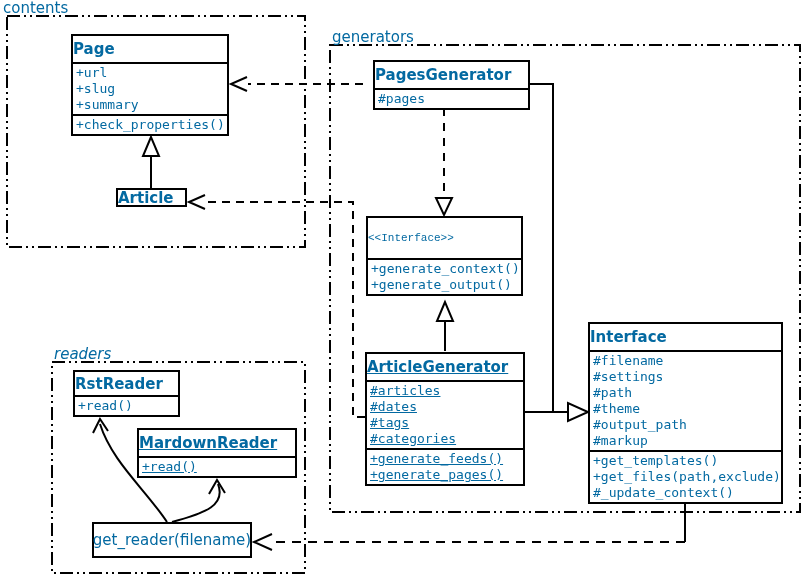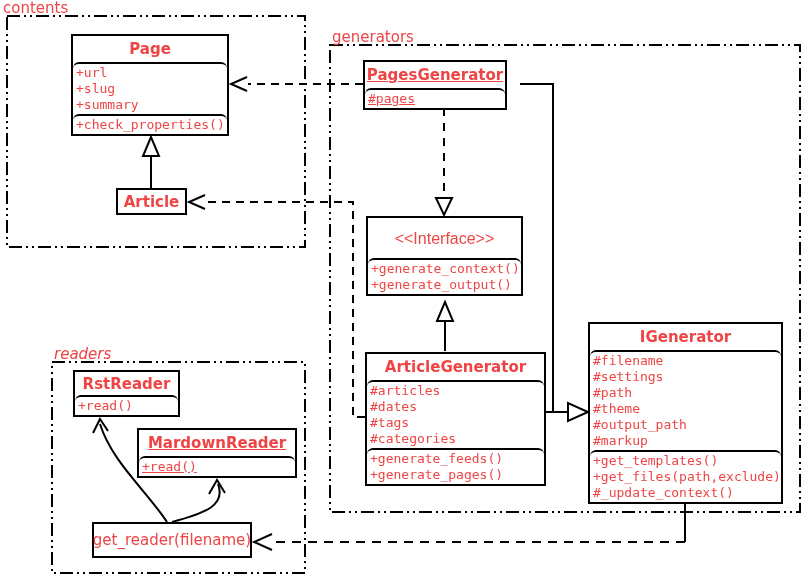--- a/index.html
+++ b/index.html
@@ -1,26 +1,26 @@
 <!DOCTYPE html>
 <html><head>
 <meta charset="utf-8">
 <style>
   html,body{margin:0;padding:0;background:#ffffff;}
   #stage{position:relative;width:803px;height:579px;background:#ffffff;overflow:hidden;
-         font-family:"DejaVu Sans",sans-serif;color:#ef4444;}
+         font-family:"DejaVu Sans",sans-serif;color:#0369a1;}
   #wires{position:absolute;left:0;top:0;z-index:1;}
   .pkg-label{position:absolute;z-index:3;font-size:15px;line-height:16px;background:transparent;}
   .cls{position:absolute;z-index:2;background:#fff;border:2px solid #000;box-sizing:border-box;}
-  .cls .title{font-weight:bold;font-size:15px;text-align:center;display:flex;flex-direction:column;
+  .cls .title{font-weight:bold;font-size:15px;text-align:left;display:flex;flex-direction:column;
               justify-content:center;box-sizing:border-box;}
-  .cls .stereo{font-family:Liberation Sans, sans-serif;font-size:16px;font-weight:normal;line-height:15px;}
+  .cls .stereo{font-family:Liberation Mono, monospace;font-size:11px;font-weight:normal;line-height:15px;}
   .cls .name-line{line-height:21px;}
   .cls .sec{border-top:2px solid #000;font-family:"DejaVu Sans Mono",monospace;font-size:13px;
-            padding:1px 3px;box-sizing:border-box;border-radius:6px;}
+            padding:1px 3px;box-sizing:border-box;}
   .cls .row{height:16px;line-height:16px;white-space:nowrap;overflow:hidden;}
   .plainbox{position:absolute;z-index:2;background:#fff;border:2px solid #000;box-sizing:border-box;
             display:flex;align-items:center;justify-content:center;font-size:15px;}
 </style>
 </head>
 <body>
 
 <div id="stage">
 
   <svg id="wires" width="803" height="579" viewBox="0 0 803 579">
@@ -87,56 +87,56 @@
       <div class="row">+url</div>
       <div class="row">+slug</div>
       <div class="row">+summary</div>
     </div>
     <div class="sec">
       <div class="row">+check_properties()</div>
     </div>
   </div>
 
   <div class="cls" style="left:116px;top:188px;width:71px;">
-    <div class="title" style="height:23px;">Article</div>
+    <div class="title" style="height:15px;">Article</div>
   </div>
 
-  <div class="cls" style="left:363px;top:60px;width:144px;text-decoration:underline;">
+  <div class="cls" style="left:373px;top:60px;width:157px;">
     <div class="title" style="height:26px;">PagesGenerator</div>
     <div class="sec">
       <div class="row">#pages</div>
     </div>
   </div>
 
   <div class="cls" style="left:366px;top:216px;width:157px;">
     <div class="title" style="height:40px;">
       <div class="stereo">&lt;&lt;Interface&gt;&gt;</div>
     </div>
     <div class="sec">
       <div class="row">+generate_context()</div>
       <div class="row">+generate_output()</div>
     </div>
   </div>
 
-  <div class="cls" style="left:365px;top:352px;width:181px;">
+  <div class="cls" style="left:365px;top:352px;width:160px;text-decoration:underline;">
     <div class="title" style="height:26px;">ArticleGenerator</div>
     <div class="sec">
       <div class="row">#articles</div>
       <div class="row">#dates</div>
       <div class="row">#tags</div>
       <div class="row">#categories</div>
     </div>
     <div class="sec">
       <div class="row">+generate_feeds()</div>
       <div class="row">+generate_pages()</div>
     </div>
   </div>
 
   <div class="cls" style="left:588px;top:322px;width:195px;">
-    <div class="title" style="height:26px;">IGenerator</div>
+    <div class="title" style="height:26px;">Interface</div>
     <div class="sec">
       <div class="row">#filename</div>
       <div class="row">#settings</div>
       <div class="row">#path</div>
       <div class="row">#theme</div>
       <div class="row">#output_path</div>
       <div class="row">#markup</div>
     </div>
     <div class="sec">
       <div class="row">+get_templates()</div>

